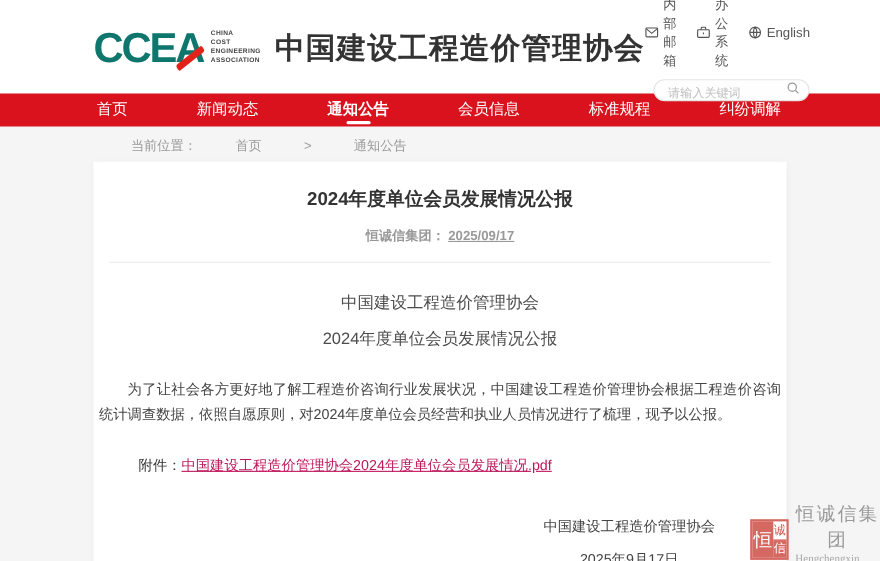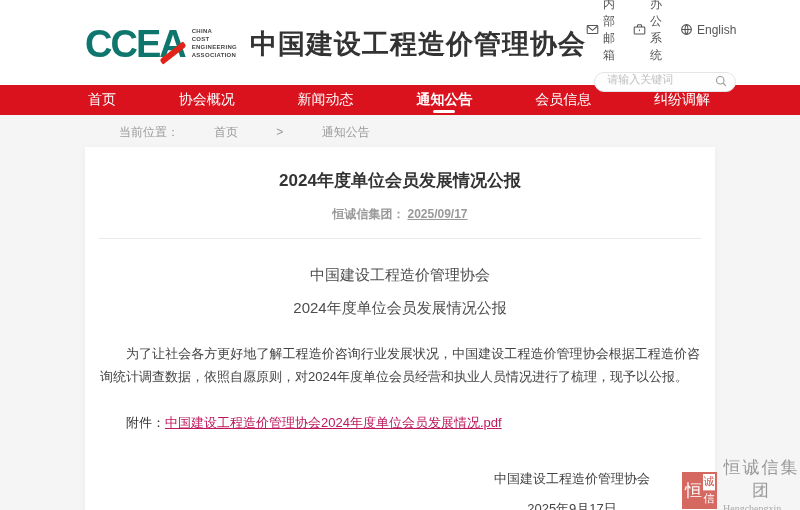--- a/index.html
+++ b/index.html
@@ -20,21 +20,21 @@
                   letter-spacing:.3px; }
   .org-name { font-size:27px; font-weight:700; color:#333; margin-left:13px;
               letter-spacing:1px; white-space:nowrap; }
 
   .header-right { display:flex; flex-direction:column; align-items:flex-end; gap:8px; }
   .utilities { display:flex; align-items:center; gap:18px; }
   .utility { display:flex; align-items:center; gap:4px; font-size:12px; color:#555;
              text-decoration:none; cursor:pointer; }
   .utility svg { display:block; }
   .search-box { width:142px; height:20px; border:1px solid #e5e5e5; border-radius:10px;
-                background:#fefefe; display:flex; align-items:flex-start;
+                background:#fefefe; display:flex; align-items:flex-end;
                 justify-content:space-between; padding:0 8px 0 12px; }
   .search-box input { border:none; outline:none; background:transparent; width:100px;
                       font-size:11px; color:#333;
                       font-family:"Liberation Sans","DejaVu Sans",sans-serif; }
   .search-box input::placeholder { color:#c0c0c0; }
 
   
   .main-nav { height:30px; background:#d9121e; display:flex; align-items:stretch;
               justify-content:space-between; padding:0 90px 0 88px; }
   .nav-item { color:#fff; font-size:14px; text-decoration:none; display:flex;
@@ -53,21 +53,21 @@
   .card { width:630px; margin:5px auto 0; background:#fff; height:400px;
           box-shadow:0 2px 8px rgba(0,0,0,.05); padding-top:22px; position:relative; }
   .article-title { text-align:center; font-size:17px; font-weight:700; color:#333; }
   .article-meta { text-align:center; font-size:12px; color:#999; font-weight:700;
                   margin-top:14px; }
   .article-meta .meta-date { font-weight:700; margin-left:3px;text-decoration:underline; }
   .divider { margin:15px 14px 0; border:none; border-top:1px solid #eaeaea; }
   .doc-heading { text-align:center; font-size:15px; color:#4d4d4d; }
   .doc-heading.first { margin-top:27px; }
   .doc-heading.second { margin-top:14px; }
-  .body-para { margin:24px 15px 0; font-size:13px; line-height:23px; color:#444;
+  .body-para { margin:24px 5px 0; font-size:13px; line-height:23px; color:#444;
                text-indent:2em; text-align:justify; }
   .attachment { margin:26px 15px 0 15px; font-size:13px; color:#333; text-indent:2em; }
   .attachment a { color:#be185d; text-decoration:underline; cursor:pointer; }
   .signature { display:flex; flex-direction:column; align-items:center; gap:12px;
                width:190px; margin:38px 48px 0 auto; font-size:13px; color:#444; }
 
   
   .watermark { position:absolute; left:682px; top:456px; display:flex;
                align-items:center; gap:6px; }
   .seal { width:37px; height:37px; border:2px solid rgba(203,67,58,.8); background:#fff;
@@ -141,24 +141,24 @@
           <circle cx="7" cy="7" r="5"></circle>
           <path d="M11 11 L14.5 14.5"></path>
         </svg>
       </span>
     </div>
   </div>
 </header>
 
 <nav class="main-nav">
   <a class="nav-item">首页</a>
-  <a class="nav-item">协会概况</a>
   <a class="nav-item">新闻动态</a>
   <a class="nav-item active">通知公告</a>
   <a class="nav-item">会员信息</a>
+  <a class="nav-item">标准规程</a>
   <a class="nav-item">纠纷调解</a>
 </nav>
 
 <div class="breadcrumb">
   <span>当前位置：</span><span class="crumb-link">首页</span>
   <span>&gt;</span>
   <span class="crumb-link">通知公告</span>
 </div>
 
 <main class="card">

